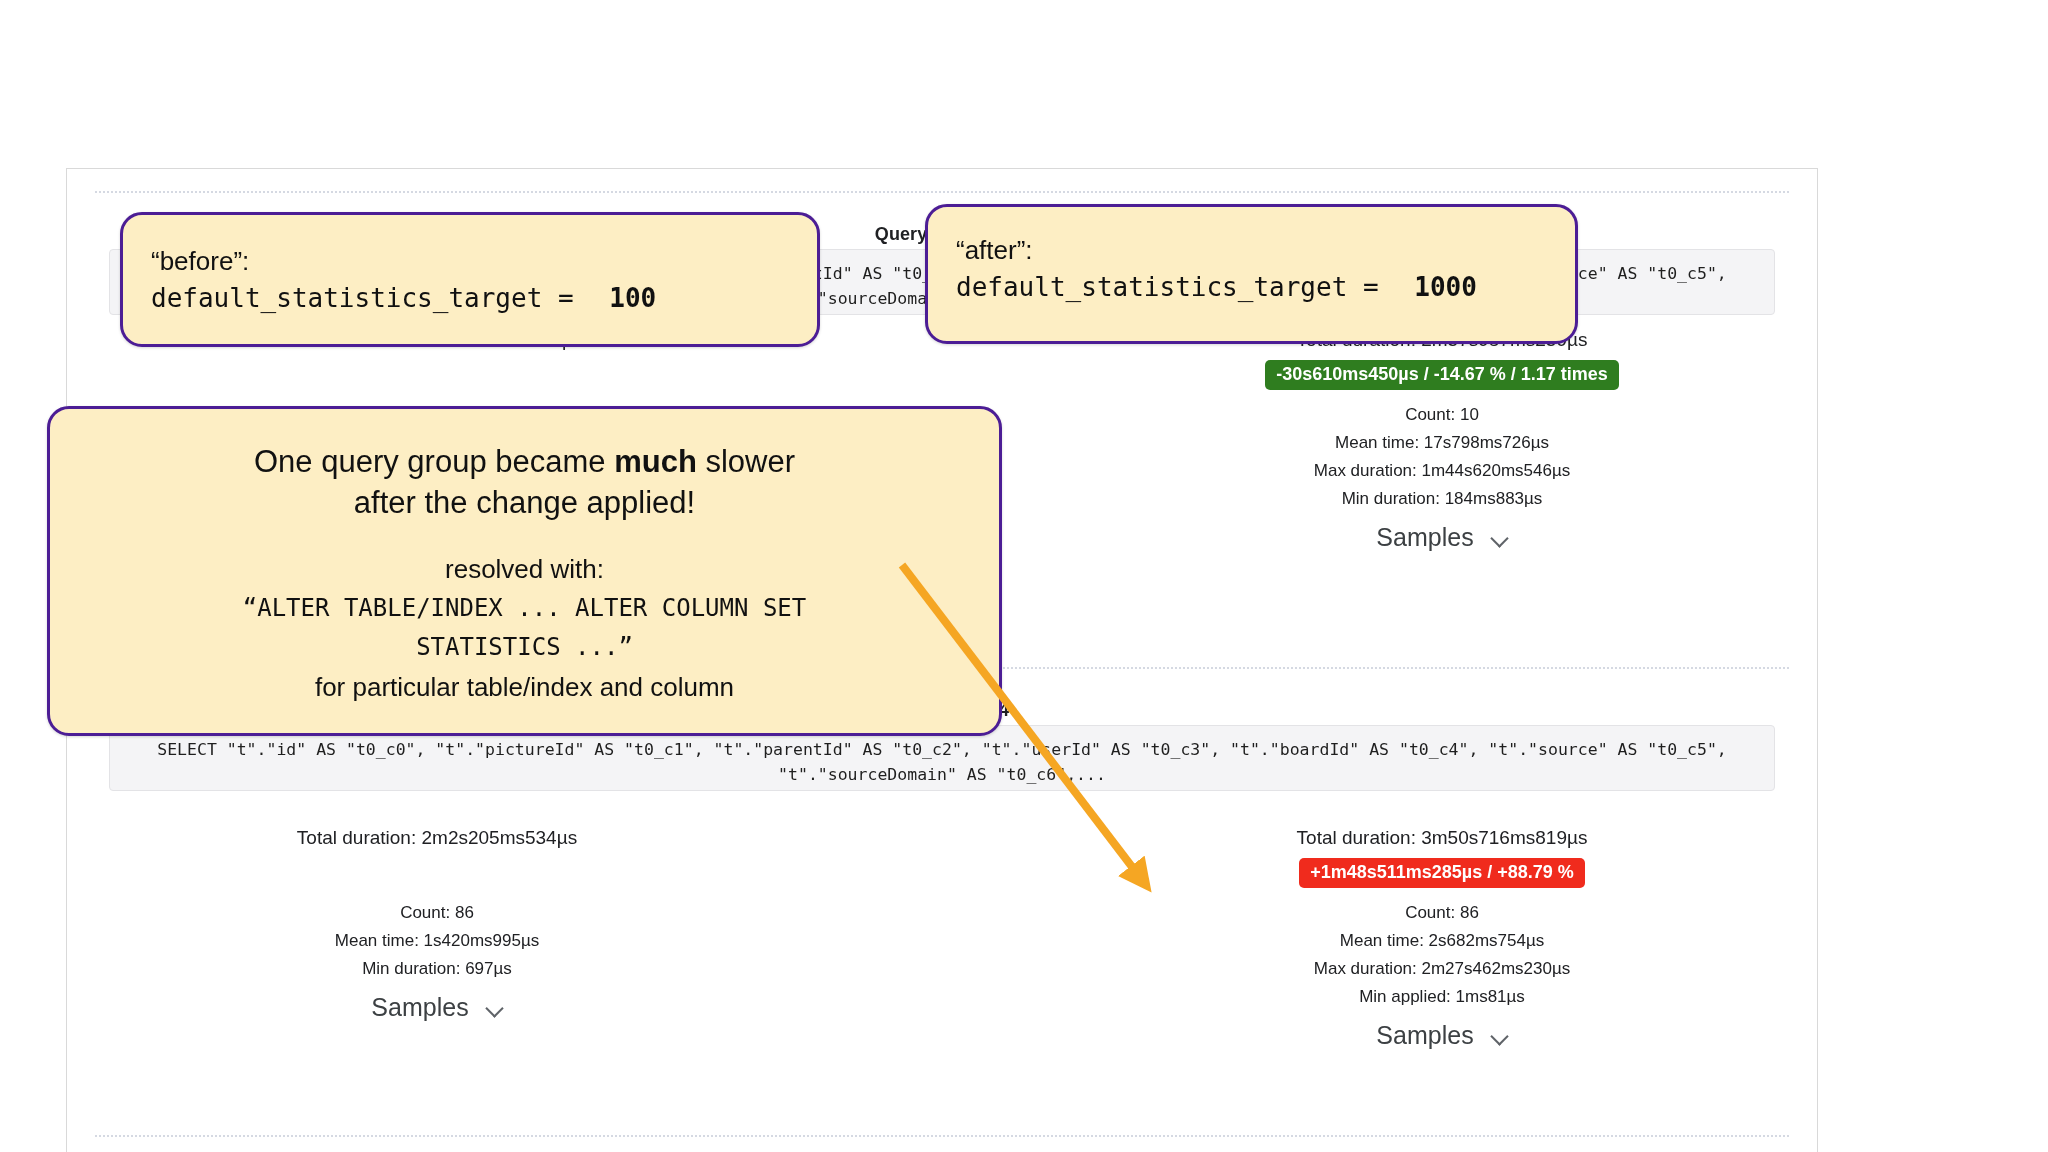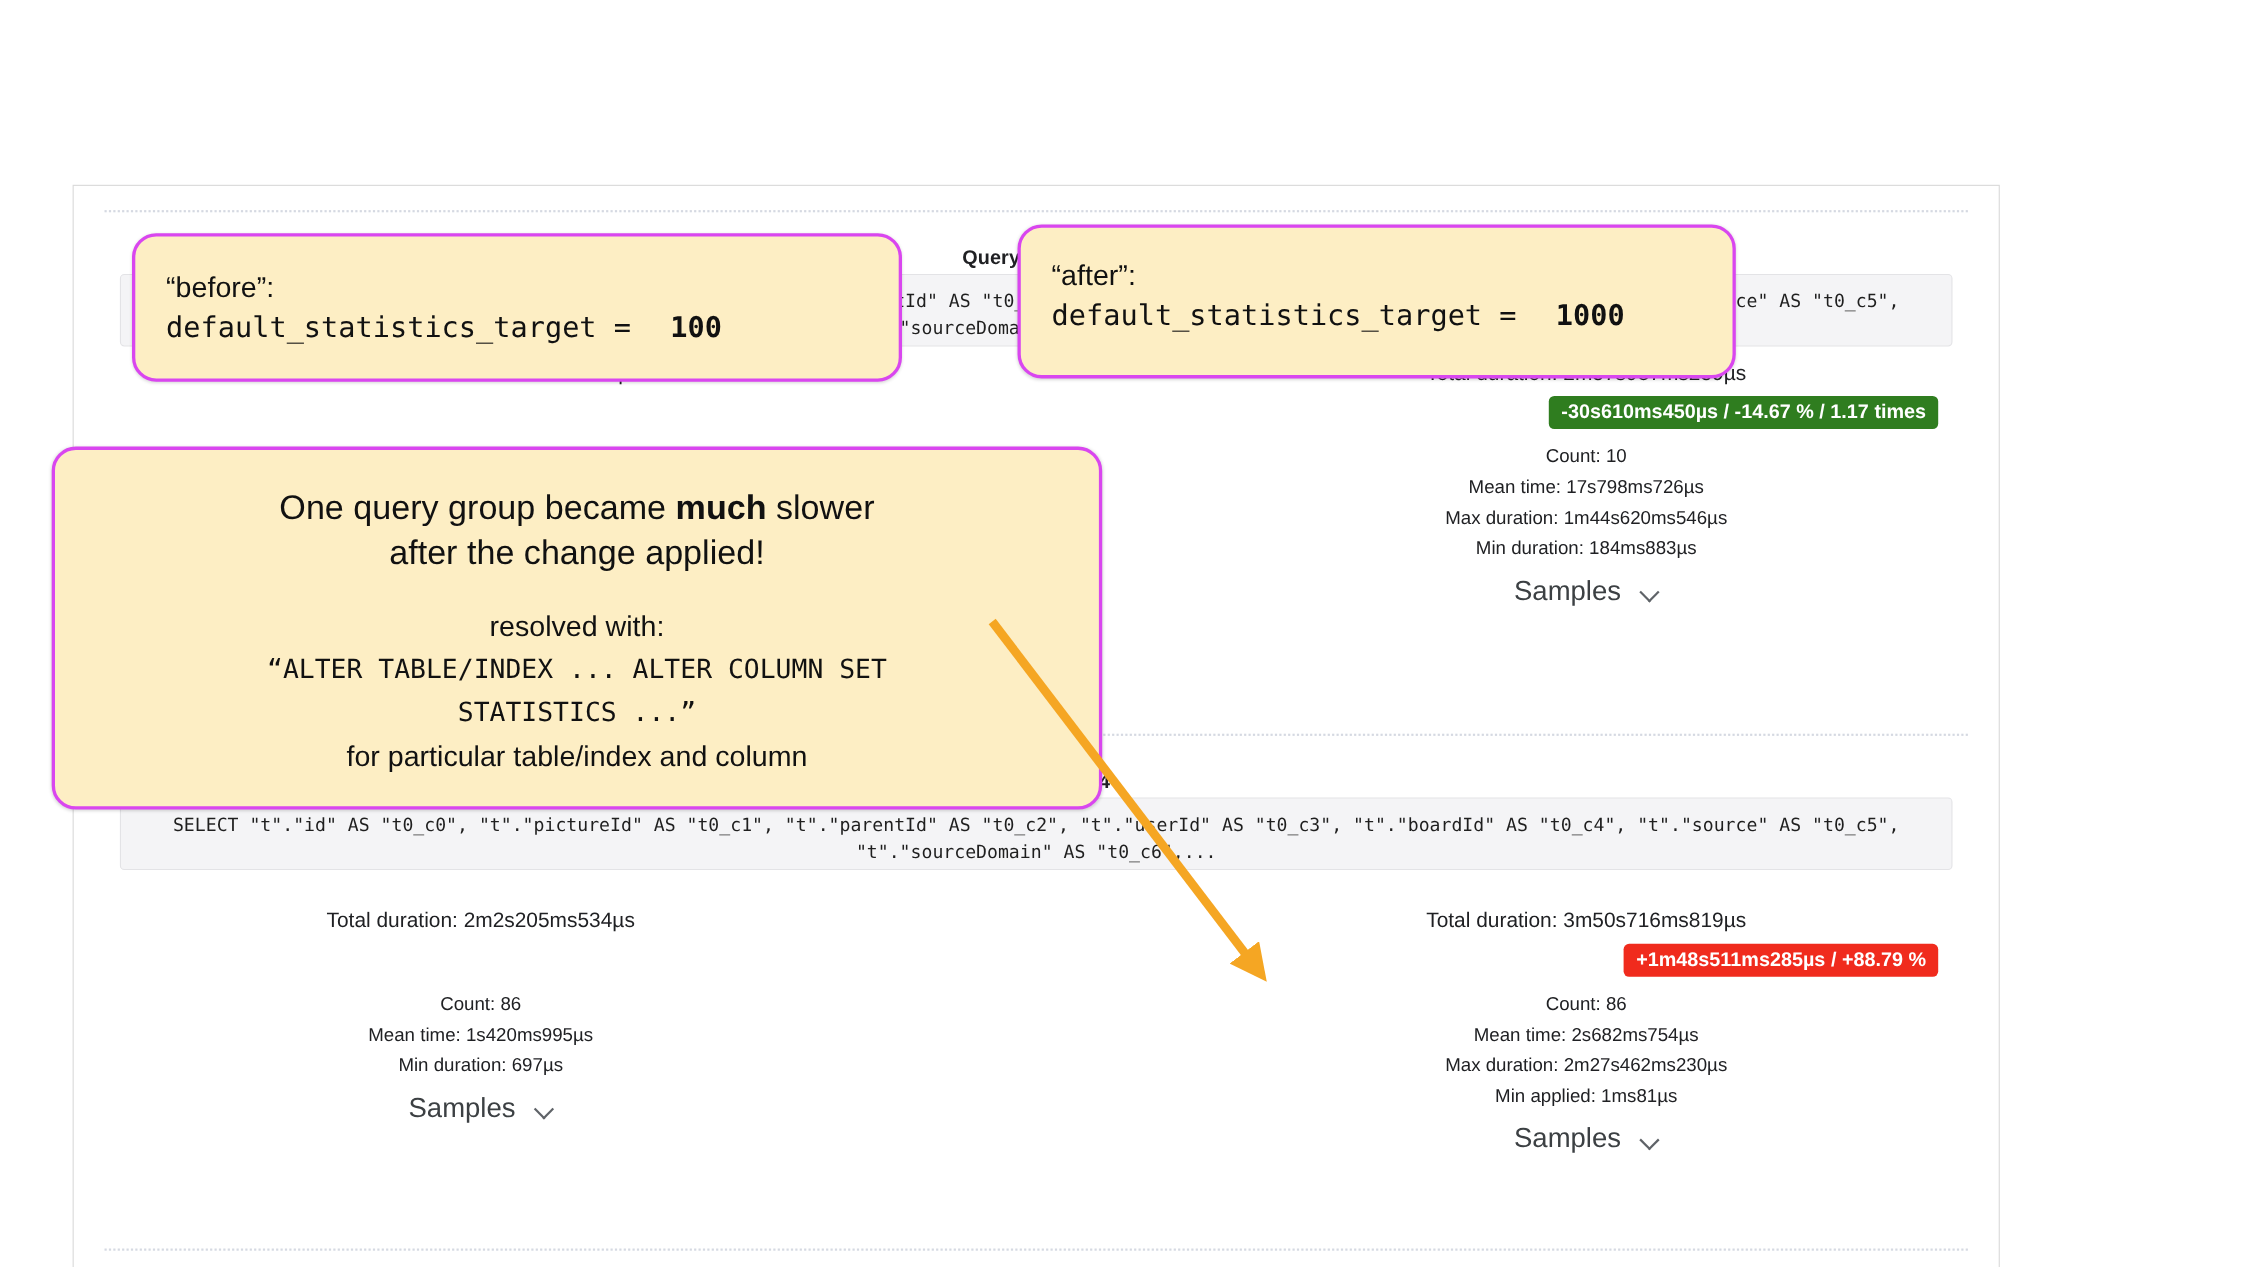--- a/index.html
+++ b/index.html
@@ -88,21 +88,21 @@
     font-size: 19px;
     color: #202124;
     margin-bottom: 6px;
     height: 26px;
     line-height: 26px;
   }
   .delta-badge-wrap {
     height: 32px;
     margin-bottom: 10px;
     display: flex;
-    justify-content: flex-end;
+    justify-content: center;
     align-items: center;
   }
   .delta-badge {
     display: inline-block;
     padding: 4px 11px 5px;
     border-radius: 5px;
     color: #ffffff;
     font-size: 18px;
     font-weight: bold;
     line-height: 21px;
@@ -141,21 +141,21 @@
     width: 11px; height: 11px;
     border-right: 2.2px solid #5f6368;
     border-bottom: 2.2px solid #5f6368;
     transform: rotate(45deg);
   }
 
   
   .callout {
     position: absolute;
     background: #fdeec4;
-    border: 3px solid #d946ef;
+    border: 3px solid #4c1d95;
     border-radius: 22px;
     box-sizing: border-box;
     box-shadow: 0 1px 3px rgba(0,0,0,.16);
     z-index: 20;
   }
   #callout-before {
     left: 120px;
     top: 212px;
     width: 700px;
     height: 135px;

